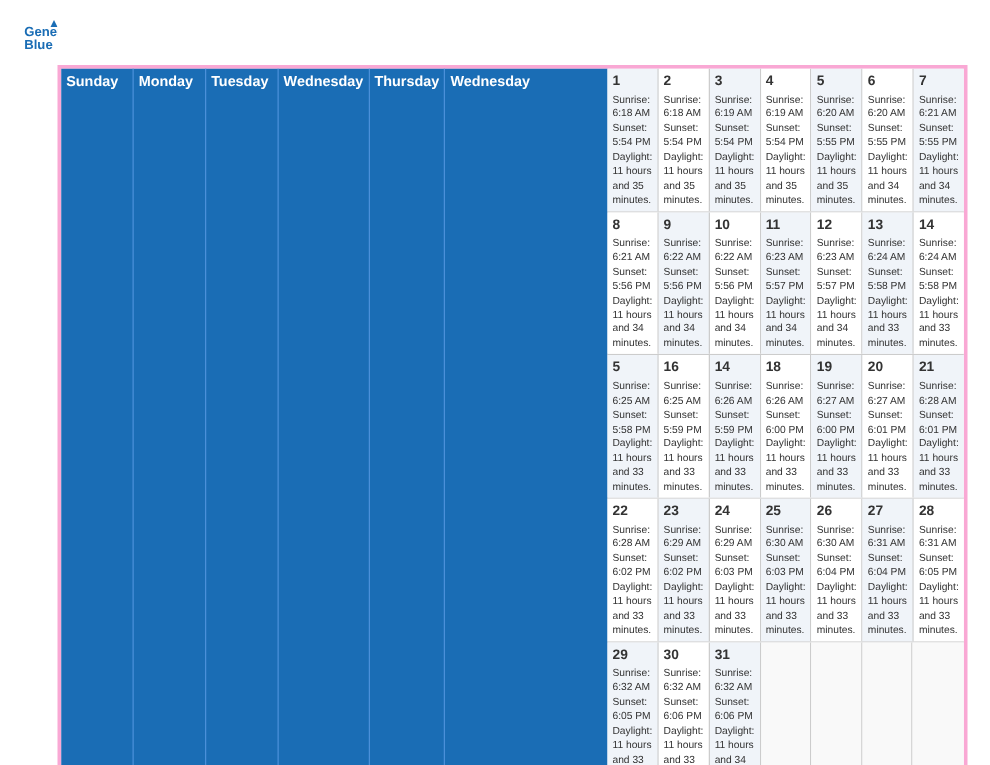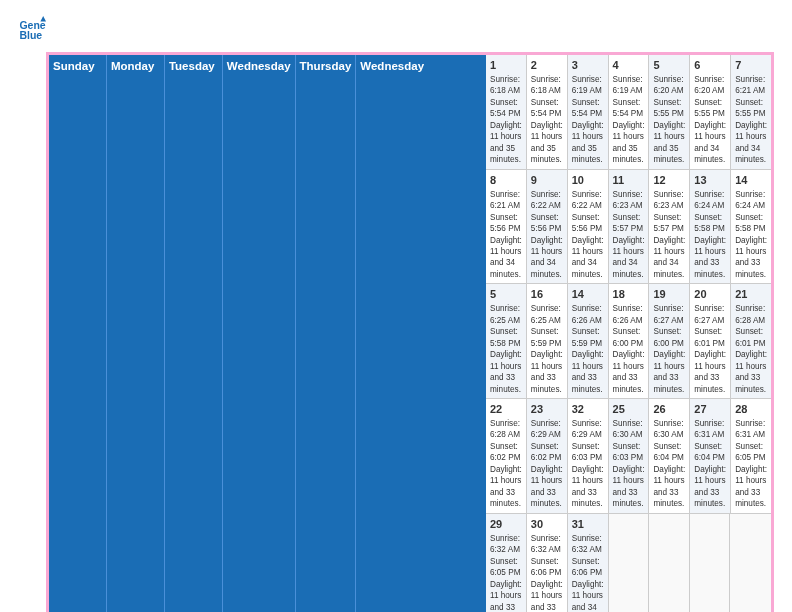--- a/index.html
+++ b/index.html
@@ -297,21 +297,21 @@
 and 33 minutes.</div>
           </div>
           <div class="cal-cell shaded">
             <span class="day-num">23</span>
             <div class="cell-text" style="white-space: pre-wrap;">Sunrise: 6:29 AM
 Sunset: 6:02 PM
 Daylight: 11 hours
 and 33 minutes.</div>
           </div>
           <div class="cal-cell">
-            <span class="day-num">32</span>
+            <span class="day-num">24</span>
             <div class="cell-text" style="white-space: pre-wrap;">Sunrise: 6:29 AM
 Sunset: 6:03 PM
 Daylight: 11 hours
 and 33 minutes.</div>
           </div>
           <div class="cal-cell shaded">
             <span class="day-num">25</span>
             <div class="cell-text" style="white-space: pre-wrap;">Sunrise: 6:30 AM
 Sunset: 6:03 PM
 Daylight: 11 hours

